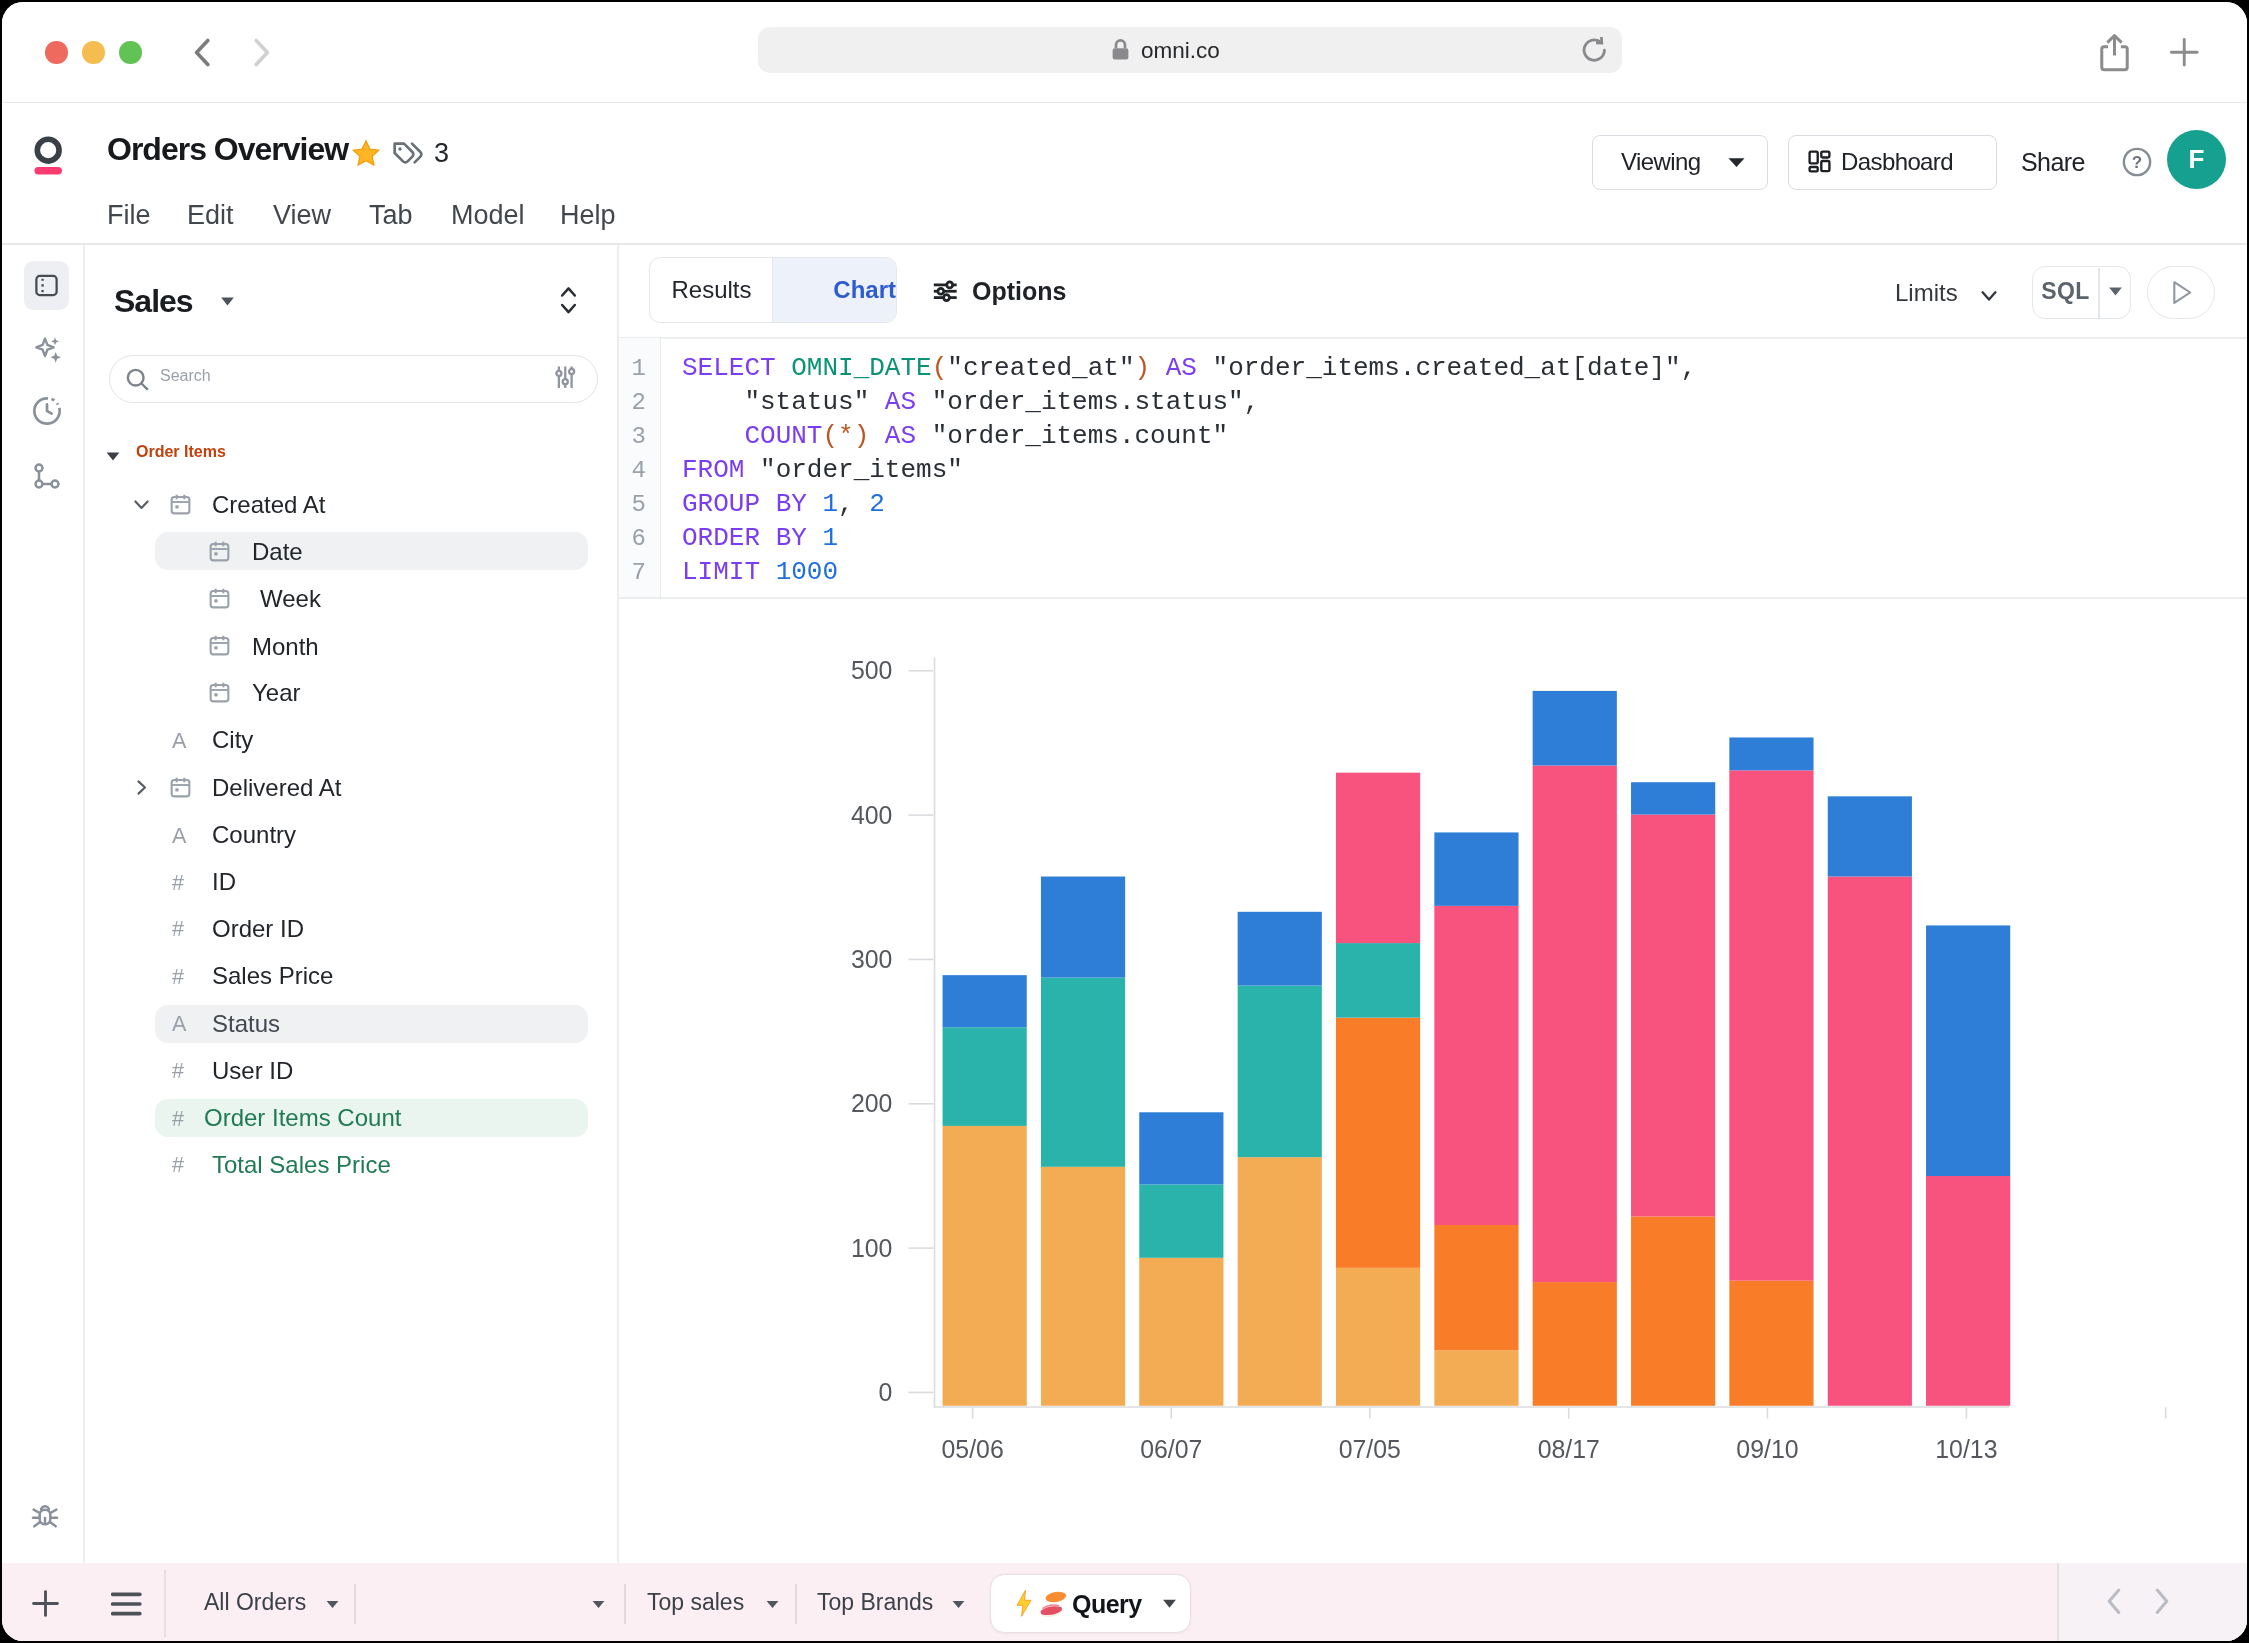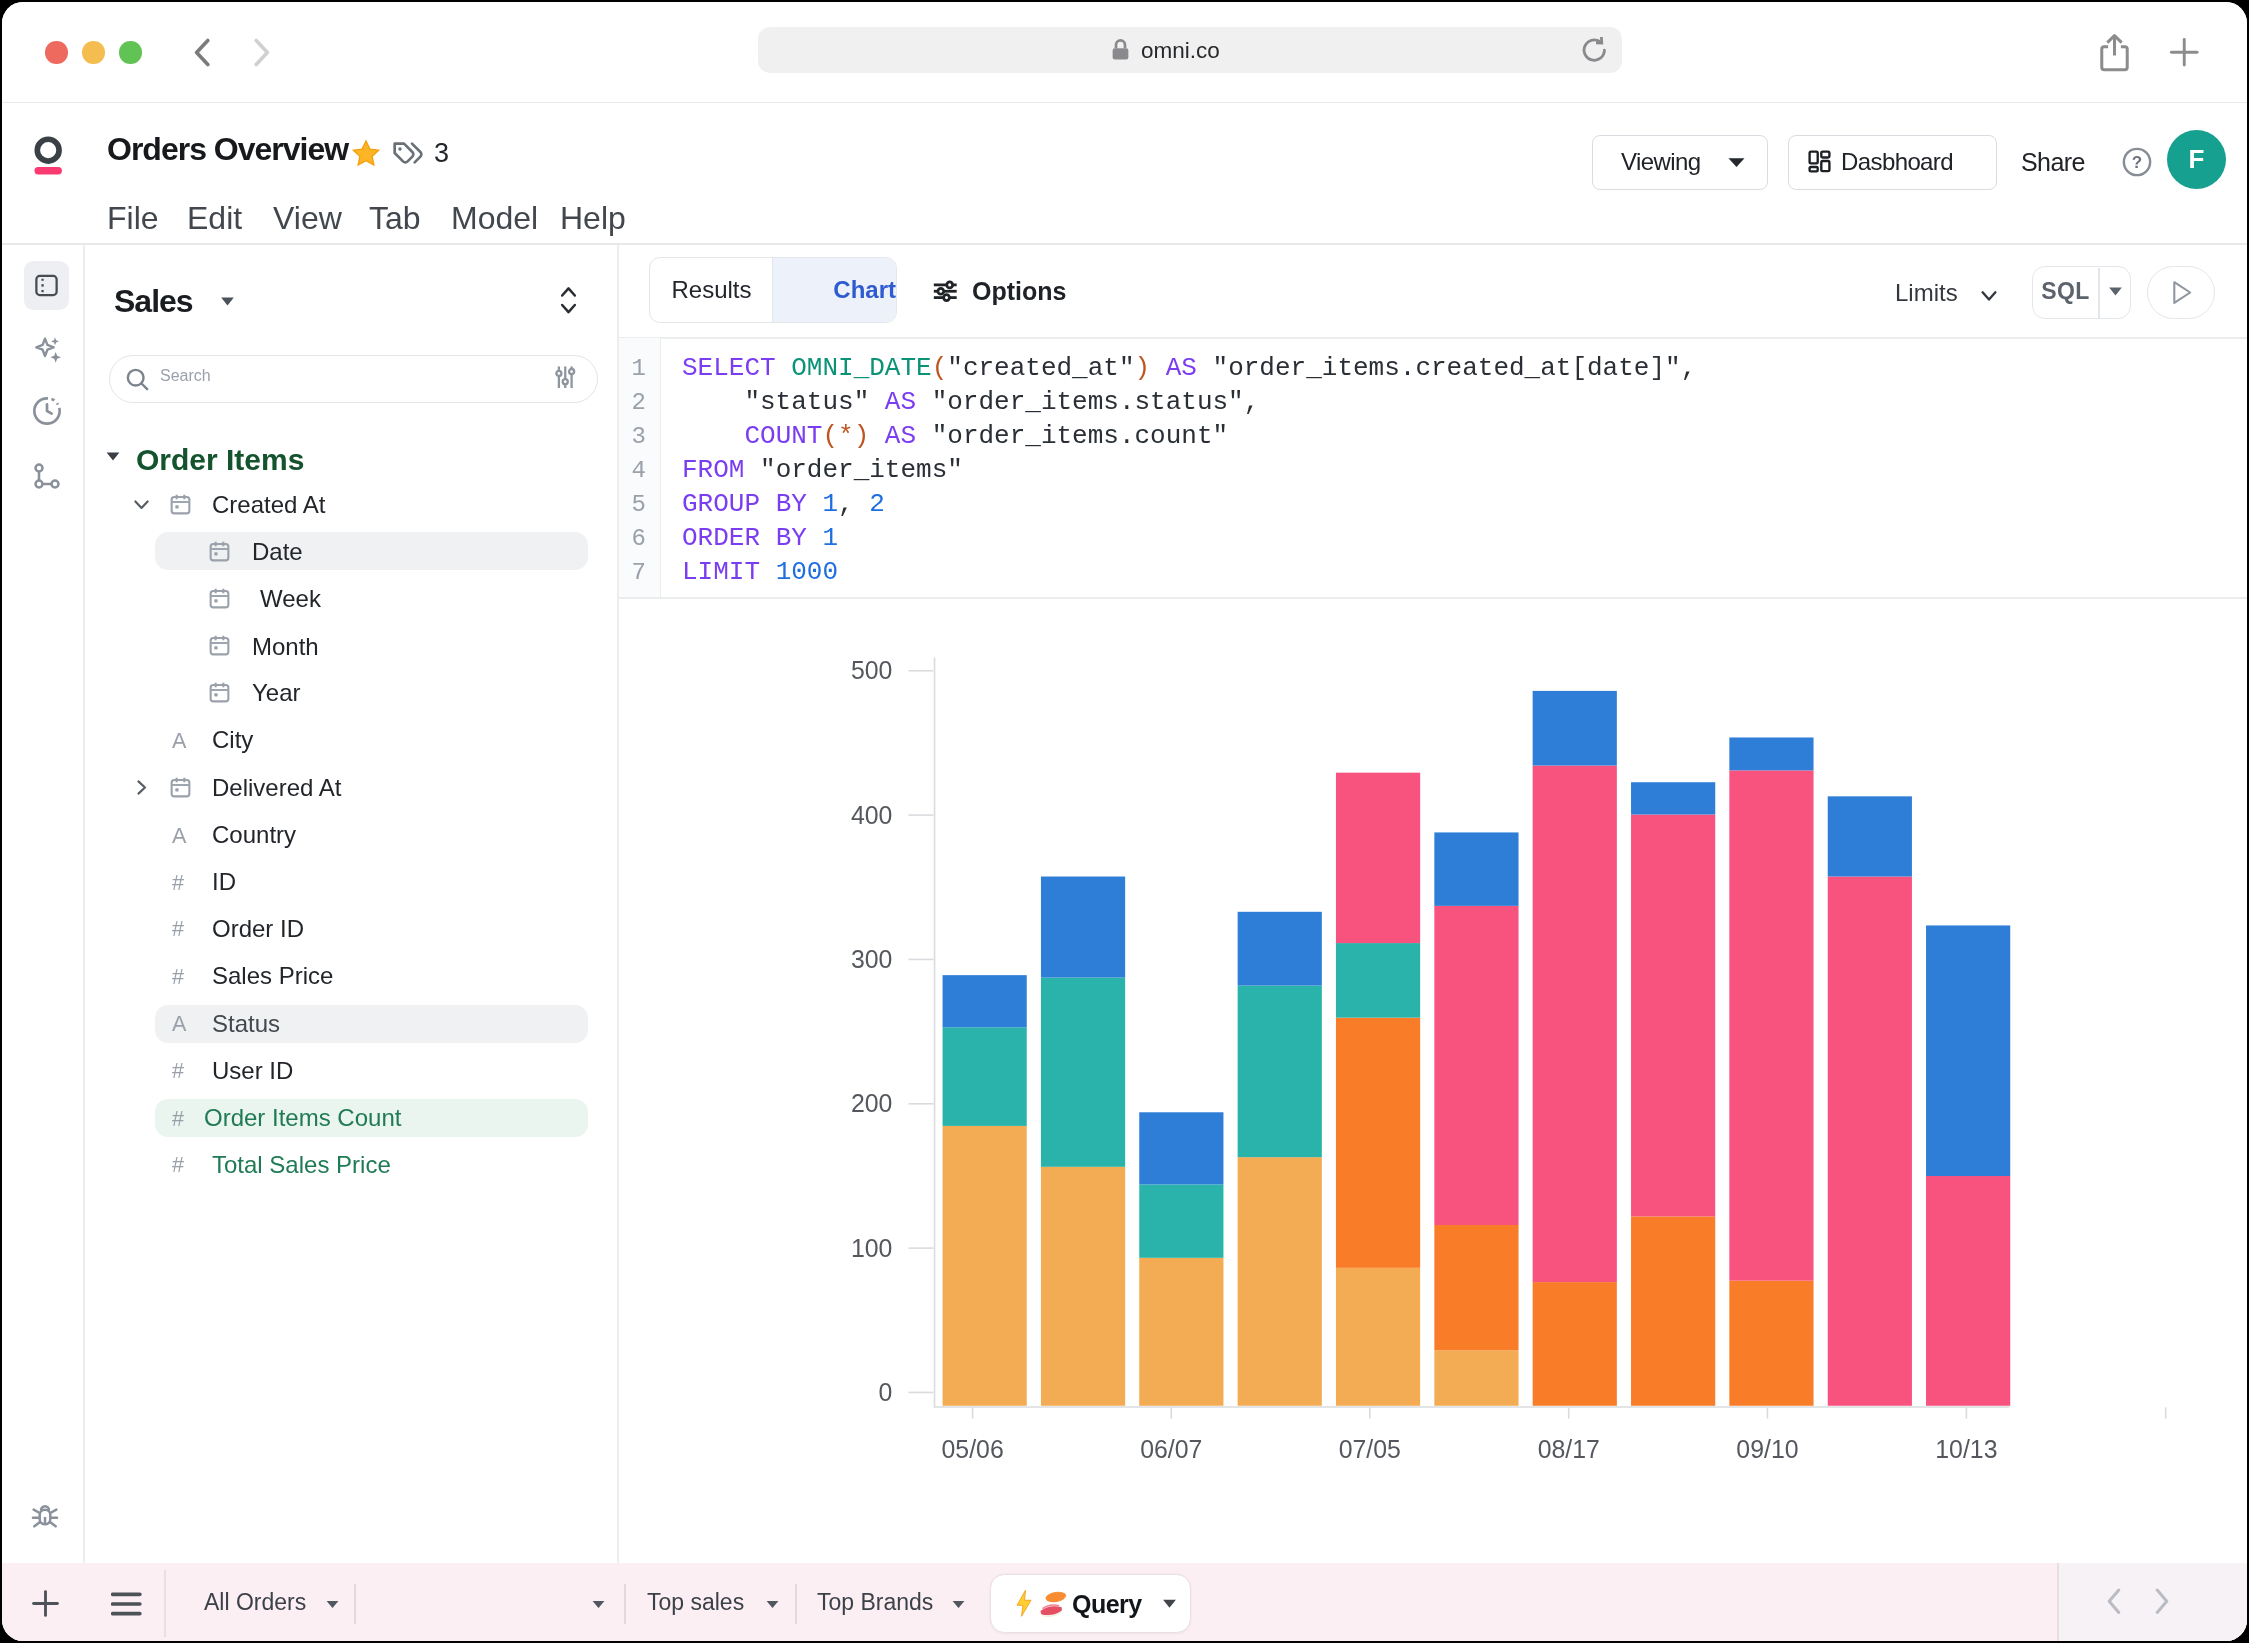--- a/index.html
+++ b/index.html
@@ -11,21 +11,21 @@
 svg { display:block; }
 
 
 .chrome { position:absolute; left:0; top:0; width:2250px; height:103px; background:#fff; border-bottom:1.6px solid #e9e9e9; }
 .dot { position:absolute; top:41px; width:22.5px; height:22.5px; border-radius:50%; }
 .urlbar { position:absolute; left:758px; top:27px; width:864px; height:46px; border-radius:12px; background:#f0f0f1; }
 .urltext { position:absolute; left:1141px; top:0; height:103px; line-height:101px; font-size:22.5px; color:#26282b; }
 
 
 .title { position:absolute; left:107px; top:131px; font-size:32px; font-weight:bold; color:#17191c; letter-spacing:-1px; }
-.menu { position:absolute; top:200px; font-size:32px; color:#42474e; }
+.menu { position:absolute; top:200px; font-size:27px; color:#42474e; }
 .btn { position:absolute; top:135px; height:55px; border:1.6px solid #d9dce1; border-radius:8px; background:#fff; }
 .btntxt { font-size:24px; font-weight:500; color:#202327; letter-spacing:-0.6px; }
 
 
 .row-txt { position:absolute; font-size:24px; color:#22262b; white-space:nowrap; }
 .hl { position:absolute; left:155px; width:433px; height:38px; border-radius:13px; }
 .ficon { position:absolute; font-size:21.6px; color:#99a0aa; font-weight:500; }
 
 
 .bbar { position:absolute; left:0; top:1563px; width:2250px; height:81px; background:#fbeff3; }
@@ -169,21 +169,21 @@
         <circle cx="17" cy="7.5" r="2" fill="#fff" stroke="#8e959f" stroke-width="1.8"></circle>
       </svg>
 
 <div class="hl" style="top:532px; background:#f0f1f3;"></div>
 <div class="hl" style="top:1005px; background:#f0f1f3;"></div>
 <div class="hl" style="top:1099px; background:#eaf5ef;"></div>
 
 <svg class="abs" style="left:105px; top:451px;" width="16" height="11.2" viewBox="0 0 20 14">
         <path d="M2 2 L10 12 L18 2 z" fill="#3a3f46"></path>
       </svg>
-<div class="row-txt" style="left:136px; top:443px; font-size:30px; font-weight:bold; color:#14532d;">Order Items</div>
+<div class="row-txt" style="left:136px; top:443px; font-size:16px; font-weight:bold; color:#c2410c;">Order Items</div>
 
 <svg class="abs" style="left:131px; top:494px;" width="21" height="21" viewBox="0 0 24 24">
         <polyline points="5,8.5 12,16 19,8.5" fill="none" stroke="#565c64" stroke-width="2.4" stroke-linecap="round" stroke-linejoin="round"></polyline>
       </svg>
 <svg class="abs" style="left:168px; top:492px;" width="25" height="25" viewBox="0 0 24 24">
         <rect x="3.5" y="4.8" width="17" height="15.7" rx="2.5" fill="none" stroke="#9aa1ab" stroke-width="2"></rect>
         <line x1="8.3" y1="2.6" x2="8.3" y2="7" stroke="#9aa1ab" stroke-width="2"></line>
         <line x1="15.7" y1="2.6" x2="15.7" y2="7" stroke="#9aa1ab" stroke-width="2"></line>
         <line x1="4" y1="9.6" x2="20" y2="9.6" stroke="#9aa1ab" stroke-width="1.8"></line>
         <rect x="7" y="12.6" width="3.2" height="3.2" rx="0.8" fill="#9aa1ab"></rect>

